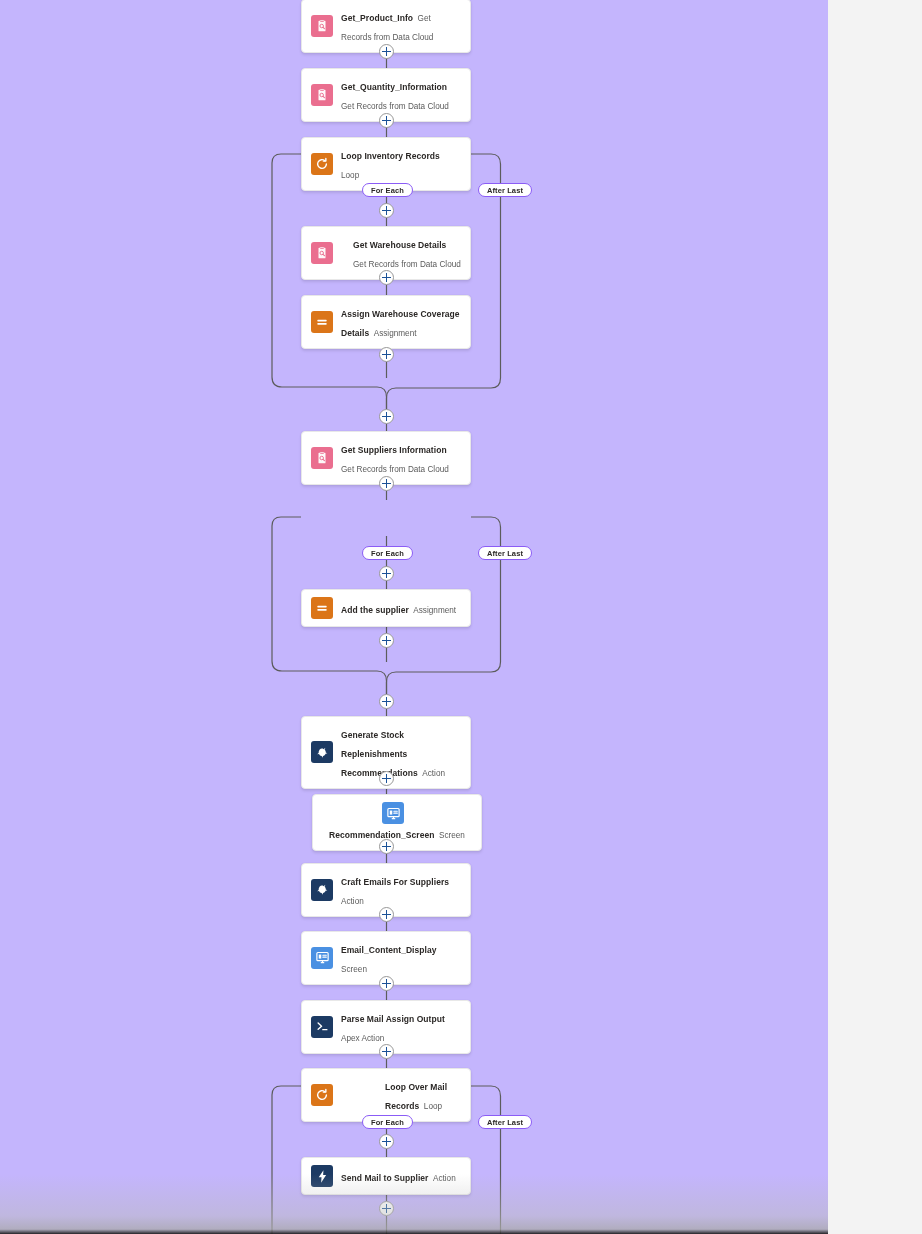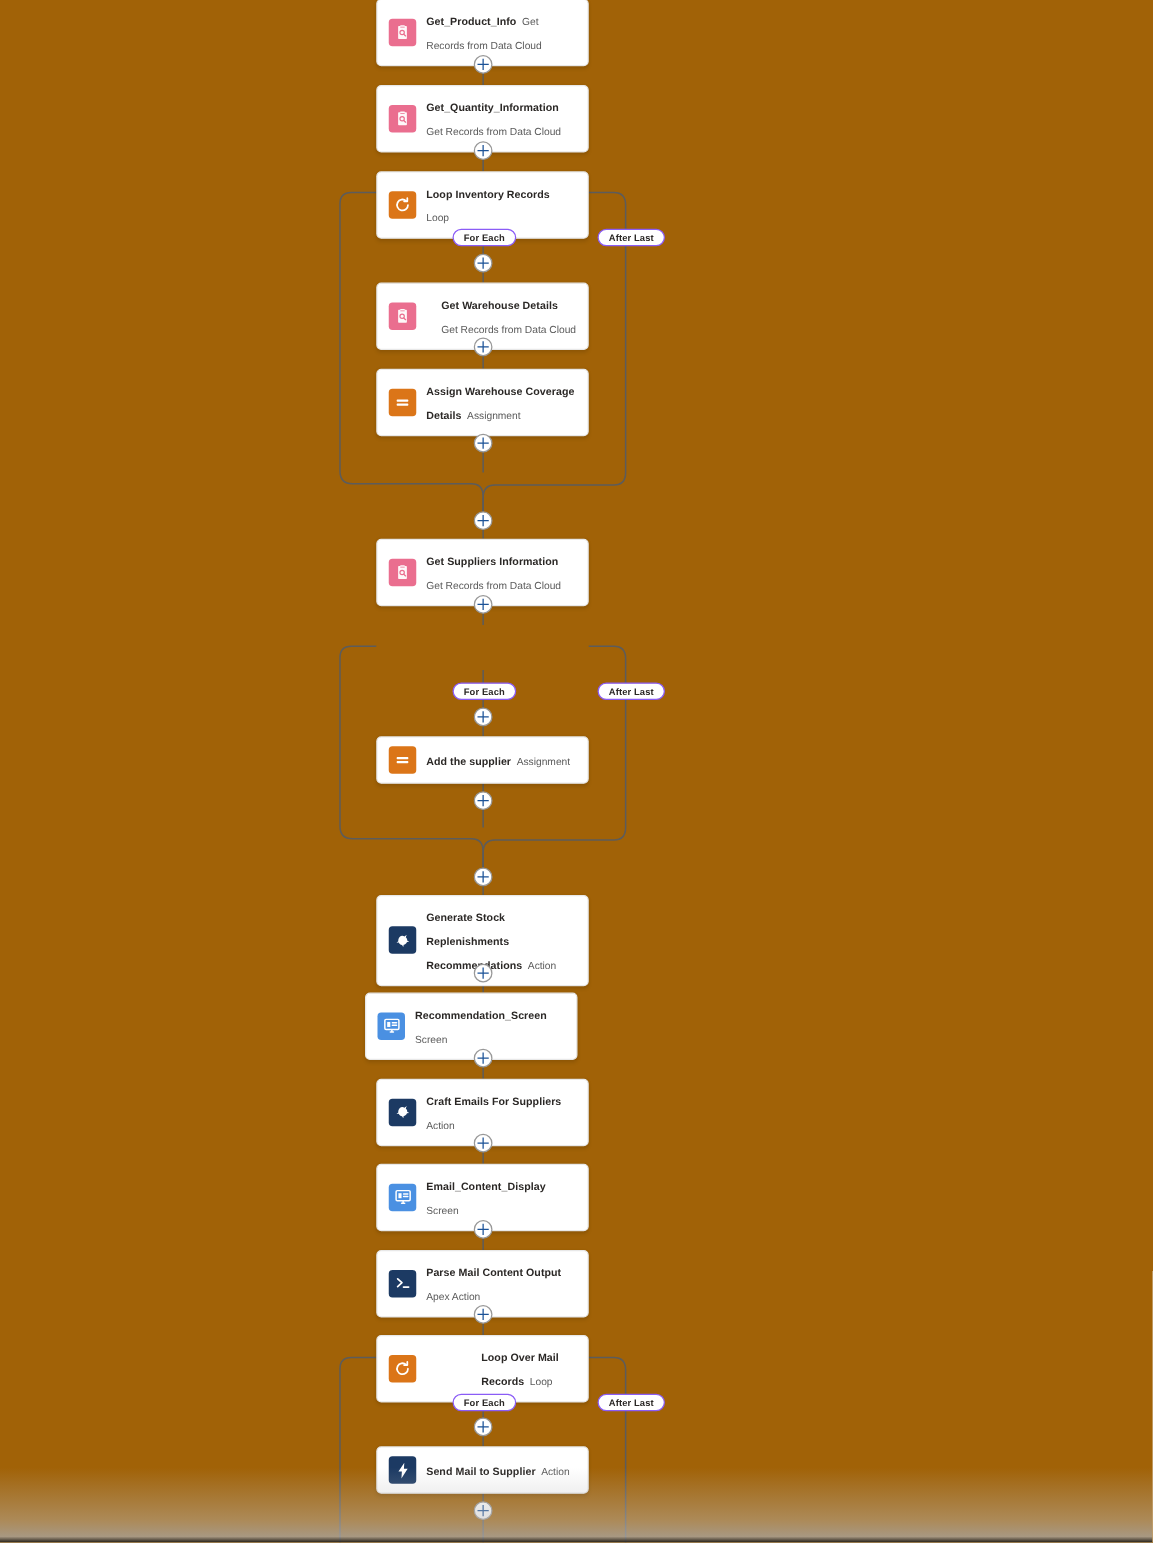--- a/index.html
+++ b/index.html
@@ -12,23 +12,23 @@
   body {
     font-family: "Liberation Sans", sans-serif;
     background: #f3f3f3;
     position: relative;
   }
 
   
   #canvas {
     position: absolute;
     inset: 0;
-    width: 922px;
+    width: 828px;
     height: 1234px;
-    background: #a16207;
+    background: #c4b5fd;
   }
   #bottom-fade {
     position: absolute;
     left: 0; right: 0; bottom: 0;
     height: 60px;
     background: linear-gradient(to bottom, rgba(200,200,200,0) 0%, rgba(186,186,186,0.45) 70%, rgba(170,170,170,0.75) 92%, rgba(40,40,40,0.9) 99%, #1b1b1b 100%);
     pointer-events: none;
     z-index: 40;
   }
 
@@ -303,21 +303,21 @@
           <path d="M7.5 7.3c1.6-1.7 4.3-2 6.2-.7l2.9-2.2-1.2 3.3c1.3 1 2 2.6 1.8 4.2l2.6 1.4-2.9.6c-.5 1.9-2.2 3.3-4.2 3.5l-.5 2.9-1.6-2.6c-1.9-.2-3.5-1.5-4.1-3.3l-3 .3 2.3-1.9c-.2-1.9.4-3.8 1.7-5.5z"></path>
         </svg>
     </span>
     <span class="txt">
       <span class="t-label">Generate Stock Replenishments Recommendations</span>
       <span class="t-type">Action</span>
     </span>
   </div>
   <div class="plus" style="left:379px; top:771px;"></div>
 
-  <div class="node" style="left:292px; top:794px;">
+  <div class="node" style="left:312px; top:794px;flex-direction:column;">
     <span class="ico screen">
       <svg width="15" height="15" viewBox="0 0 24 24" fill="none" stroke="#fff" stroke-width="1.9">
           <rect x="3" y="4" width="18" height="13" rx="1.5"></rect>
           <line x1="10" y1="20.3" x2="14" y2="20.3" stroke-linecap="round"></line>
           <line x1="12" y1="17" x2="12" y2="20.3"></line>
           <rect x="6" y="7.3" width="4" height="6.4" fill="#fff" stroke="none"></rect>
           <line x1="12.6" y1="8.4" x2="18" y2="8.4" stroke-linecap="round"></line>
           <line x1="12.6" y1="11.5" x2="18" y2="11.5" stroke-linecap="round"></line>
         </svg>
     </span>
@@ -360,21 +360,21 @@
   <div class="plus" style="left:379px; top:976px;"></div>
 
   <div class="node" style="left:301px; top:1000px;">
     <span class="ico apex">
       <svg width="15" height="15" viewBox="0 0 24 24" fill="none" stroke="#fff" stroke-width="2.2" stroke-linecap="round" stroke-linejoin="round">
           <path d="M5 6.5 L10.5 11.5 L5 16.5"></path>
           <line x1="12.5" y1="17" x2="19" y2="17"></line>
         </svg>
     </span>
     <span class="txt">
-      <span class="t-label">Parse Mail Content Output</span>
+      <span class="t-label">Parse Mail Assign Output</span>
       <span class="t-type">Apex Action</span>
     </span>
   </div>
   <div class="plus" style="left:379px; top:1044px;"></div>
 
   <div class="node" style="left:301px; top:1068px;gap:44px;">
     <span class="ico loop">
       <svg width="14" height="14" viewBox="0 0 24 24" fill="none" stroke="#fff" stroke-width="2.4" stroke-linecap="round">
           <path d="M19.5 12a7.5 7.5 0 1 1-2.6-5.7"></path>
           <path d="M18.6 2.6v4.4h-4.4" stroke-linejoin="round"></path>

